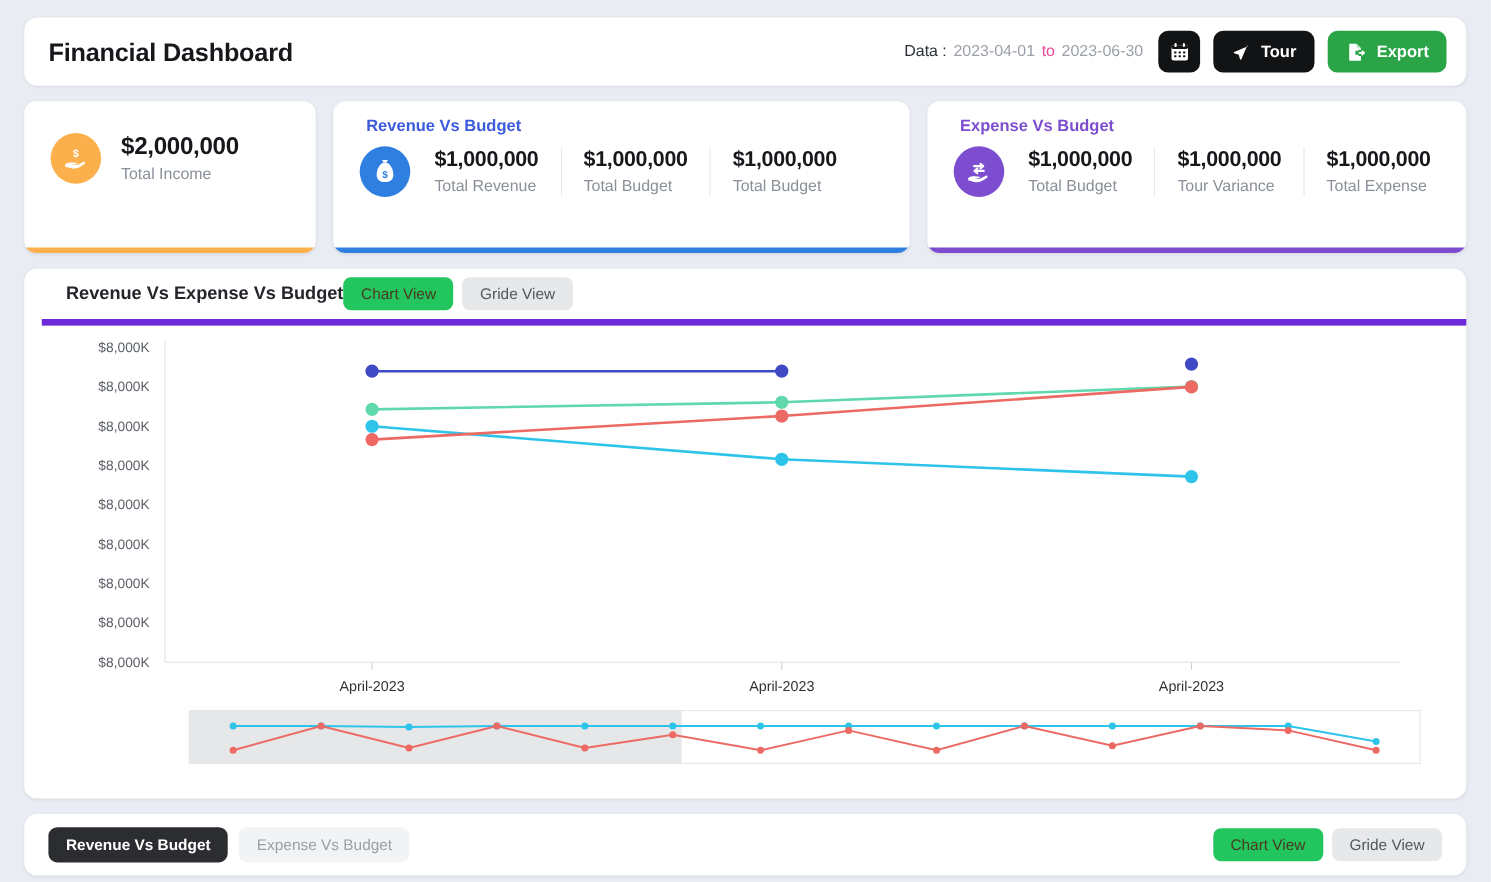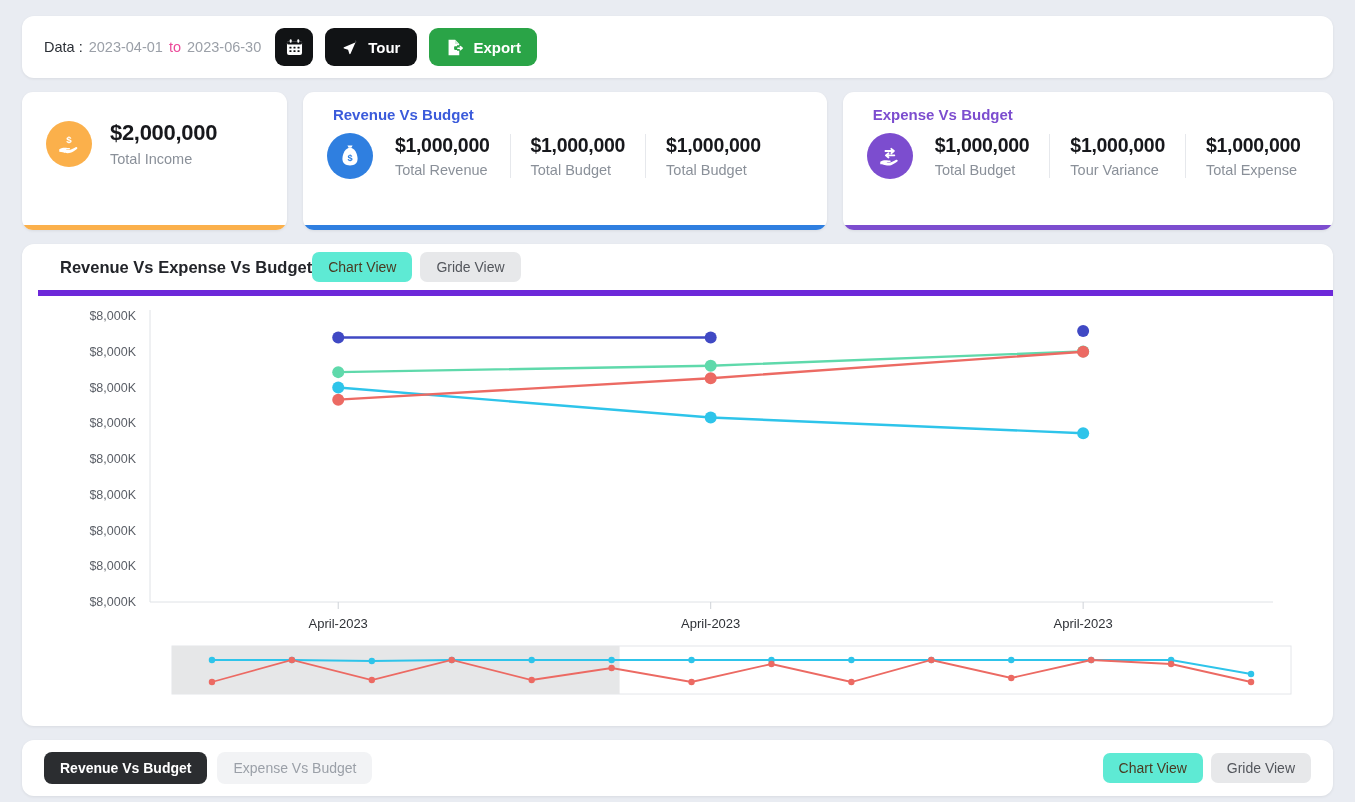--- a/index.html
+++ b/index.html
@@ -69,21 +69,21 @@
   
   .panel { background: #fff; border-radius: 12px; margin-top: 14px;
            box-shadow: 0 1px 3px rgba(0,0,0,.07); height: 482px; }
   .panel-head { height: 52px; display: flex; align-items: center;
                 padding: 0 22px 0 22px;
                 border-bottom: 6px solid #6d28d9; margin-left: 16px; }
   .panel-title { font-size: 16.5px; font-weight: bold; color: #23252a; }
   .seg { display: flex; gap: 8px; }
   .seg-btn { height: 30px; padding: 0 16px; border: none; border-radius: 7px;
              font-size: 14px; font-family: inherit; cursor: pointer; }
-  .seg-active { background: #5eead4; color: #4a3a22; }
+  .seg-active { background: #22c55e; color: #4a3a22; }
   .seg-idle { background: #e7e8ea; color: #53565c; }
   .tab-dark { background: #2b2d30; color: #fff; }
   .tab-light { background: #f2f3f5; color: #9ba0a8; }
 
   .chart-wrap { position: relative; height: 428px; }
   .chart-svg { display: block; }
 
   
   .footer { background: #fff; border-radius: 12px; margin-top: 14px;
             height: 56px; display: flex; align-items: center;
@@ -93,20 +93,21 @@
   .tab-btn { height: 32px; padding: 0 16px; border: none; border-radius: 8px;
              font-size: 14px; font-family: inherit; cursor: pointer; font-weight: bold; }
   .tab-light { font-weight: normal; }
 </style>
 </head>
 <body>
 
 <div class="page">
 
   <div class="header">
+    <div class="page-title">Financial Dashboard</div>
     <div class="header-right">
       <div class="date-range">
         <span>Data :</span>
         <span class="d">2023-04-01</span>
         <span class="to">to</span>
         <span class="d">2023-06-30</span>
       </div>
 
       <button class="btn btn-icon-dark">
         <svg width="19" height="19" viewBox="0 0 24 24">

